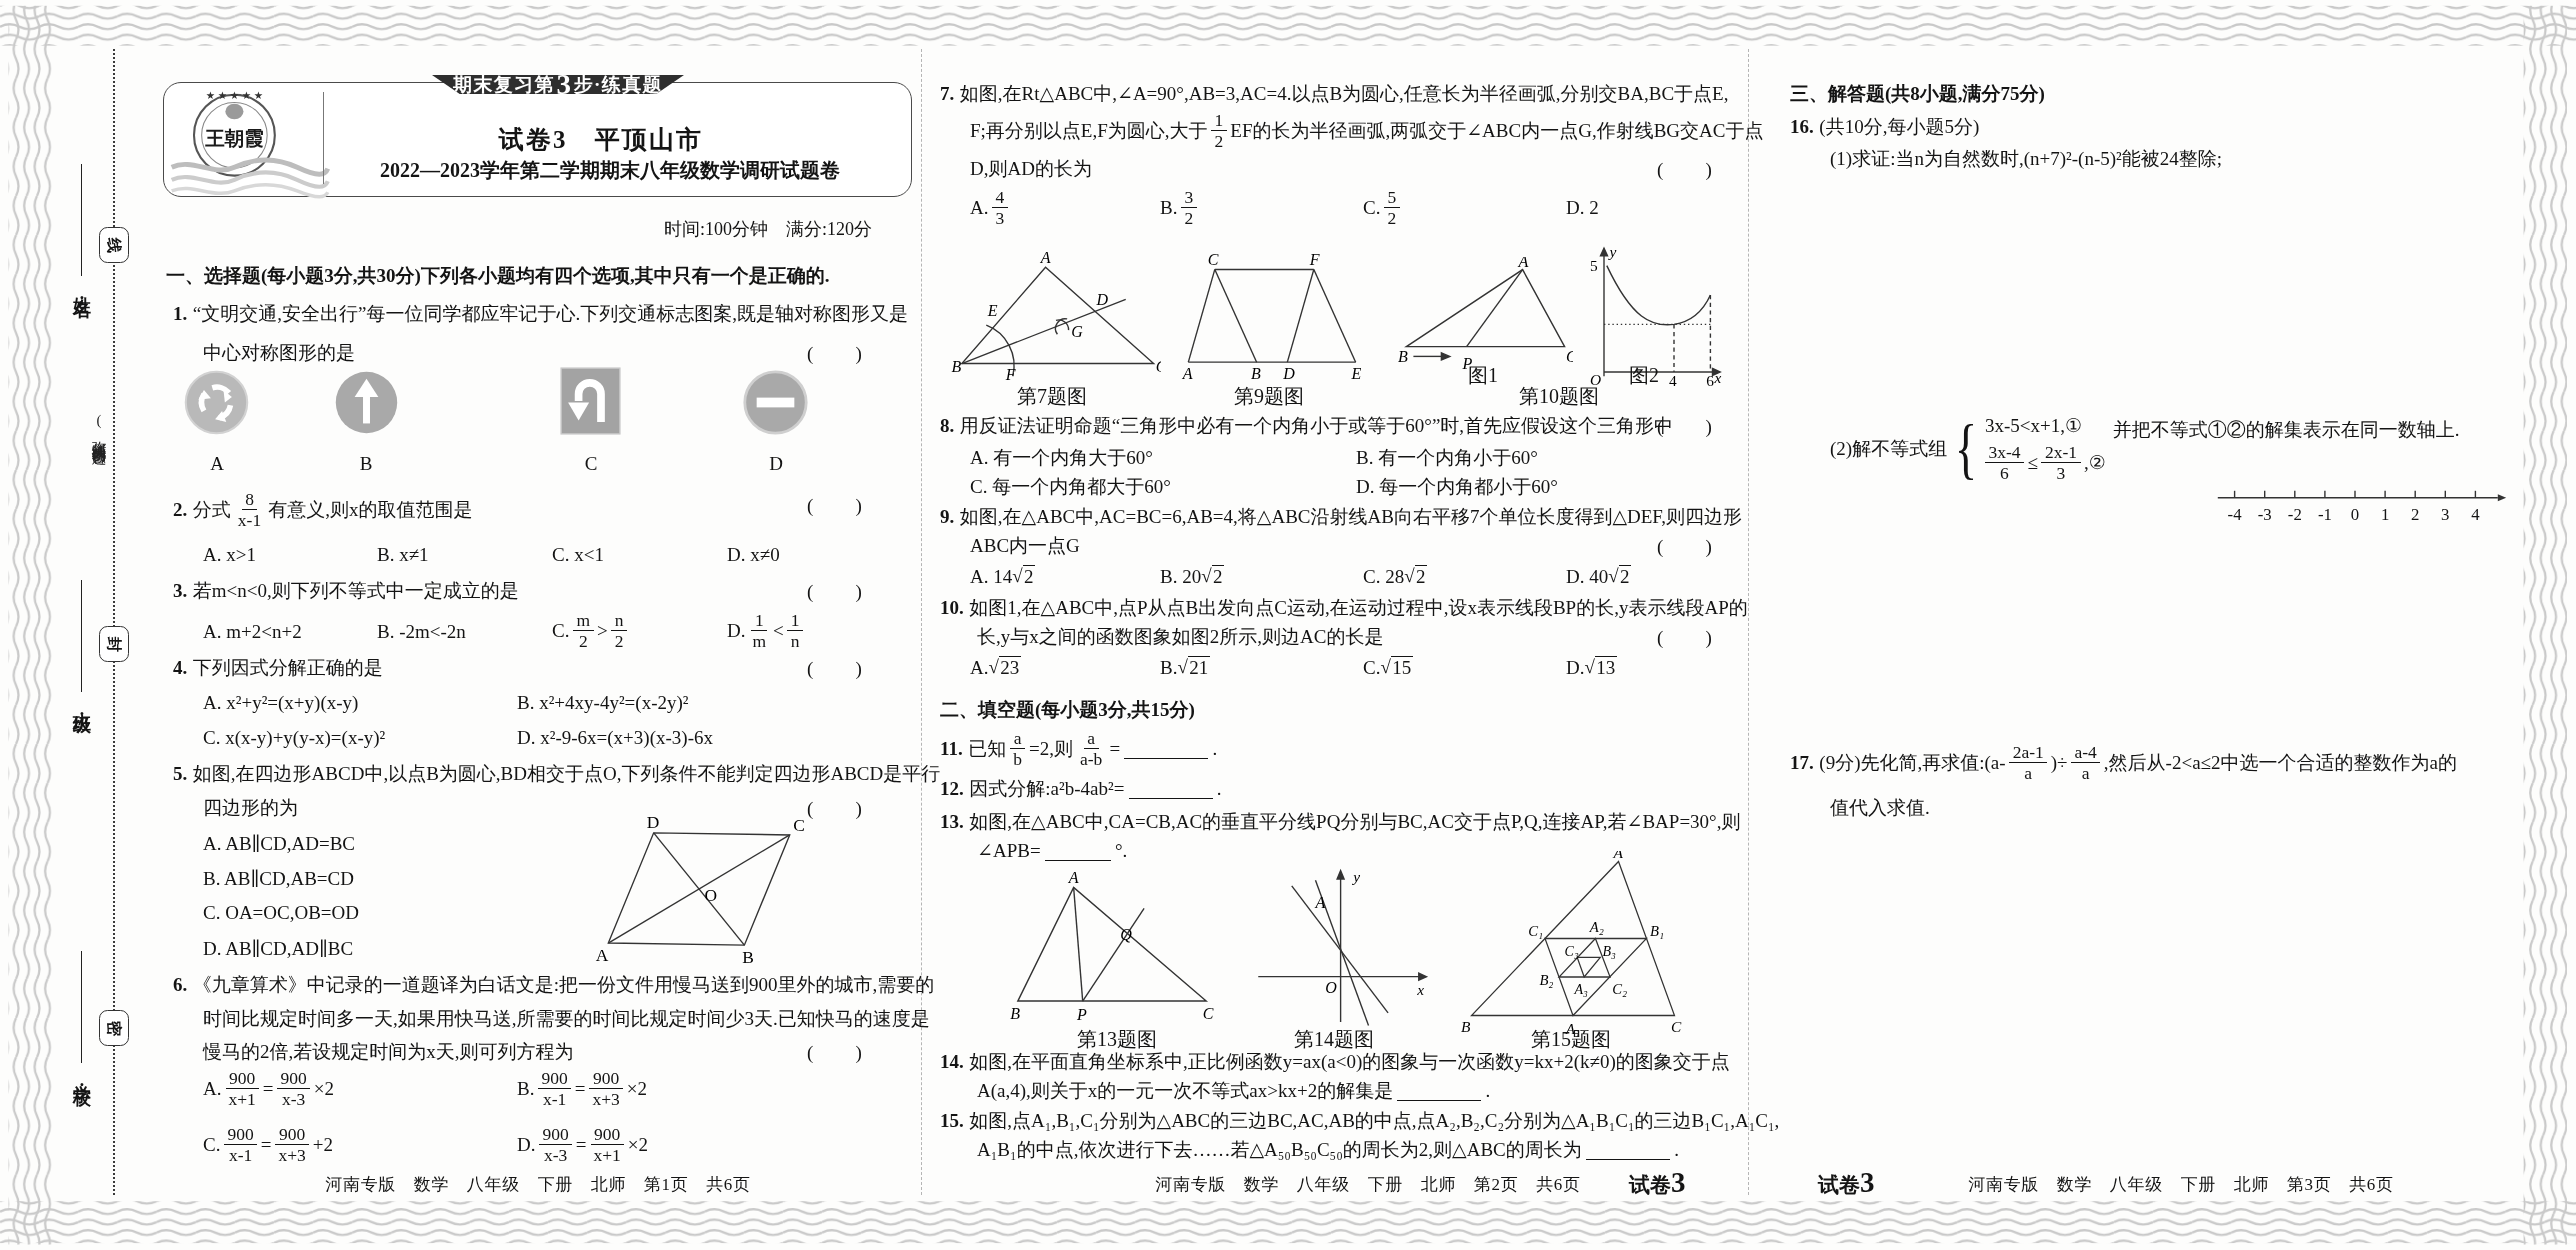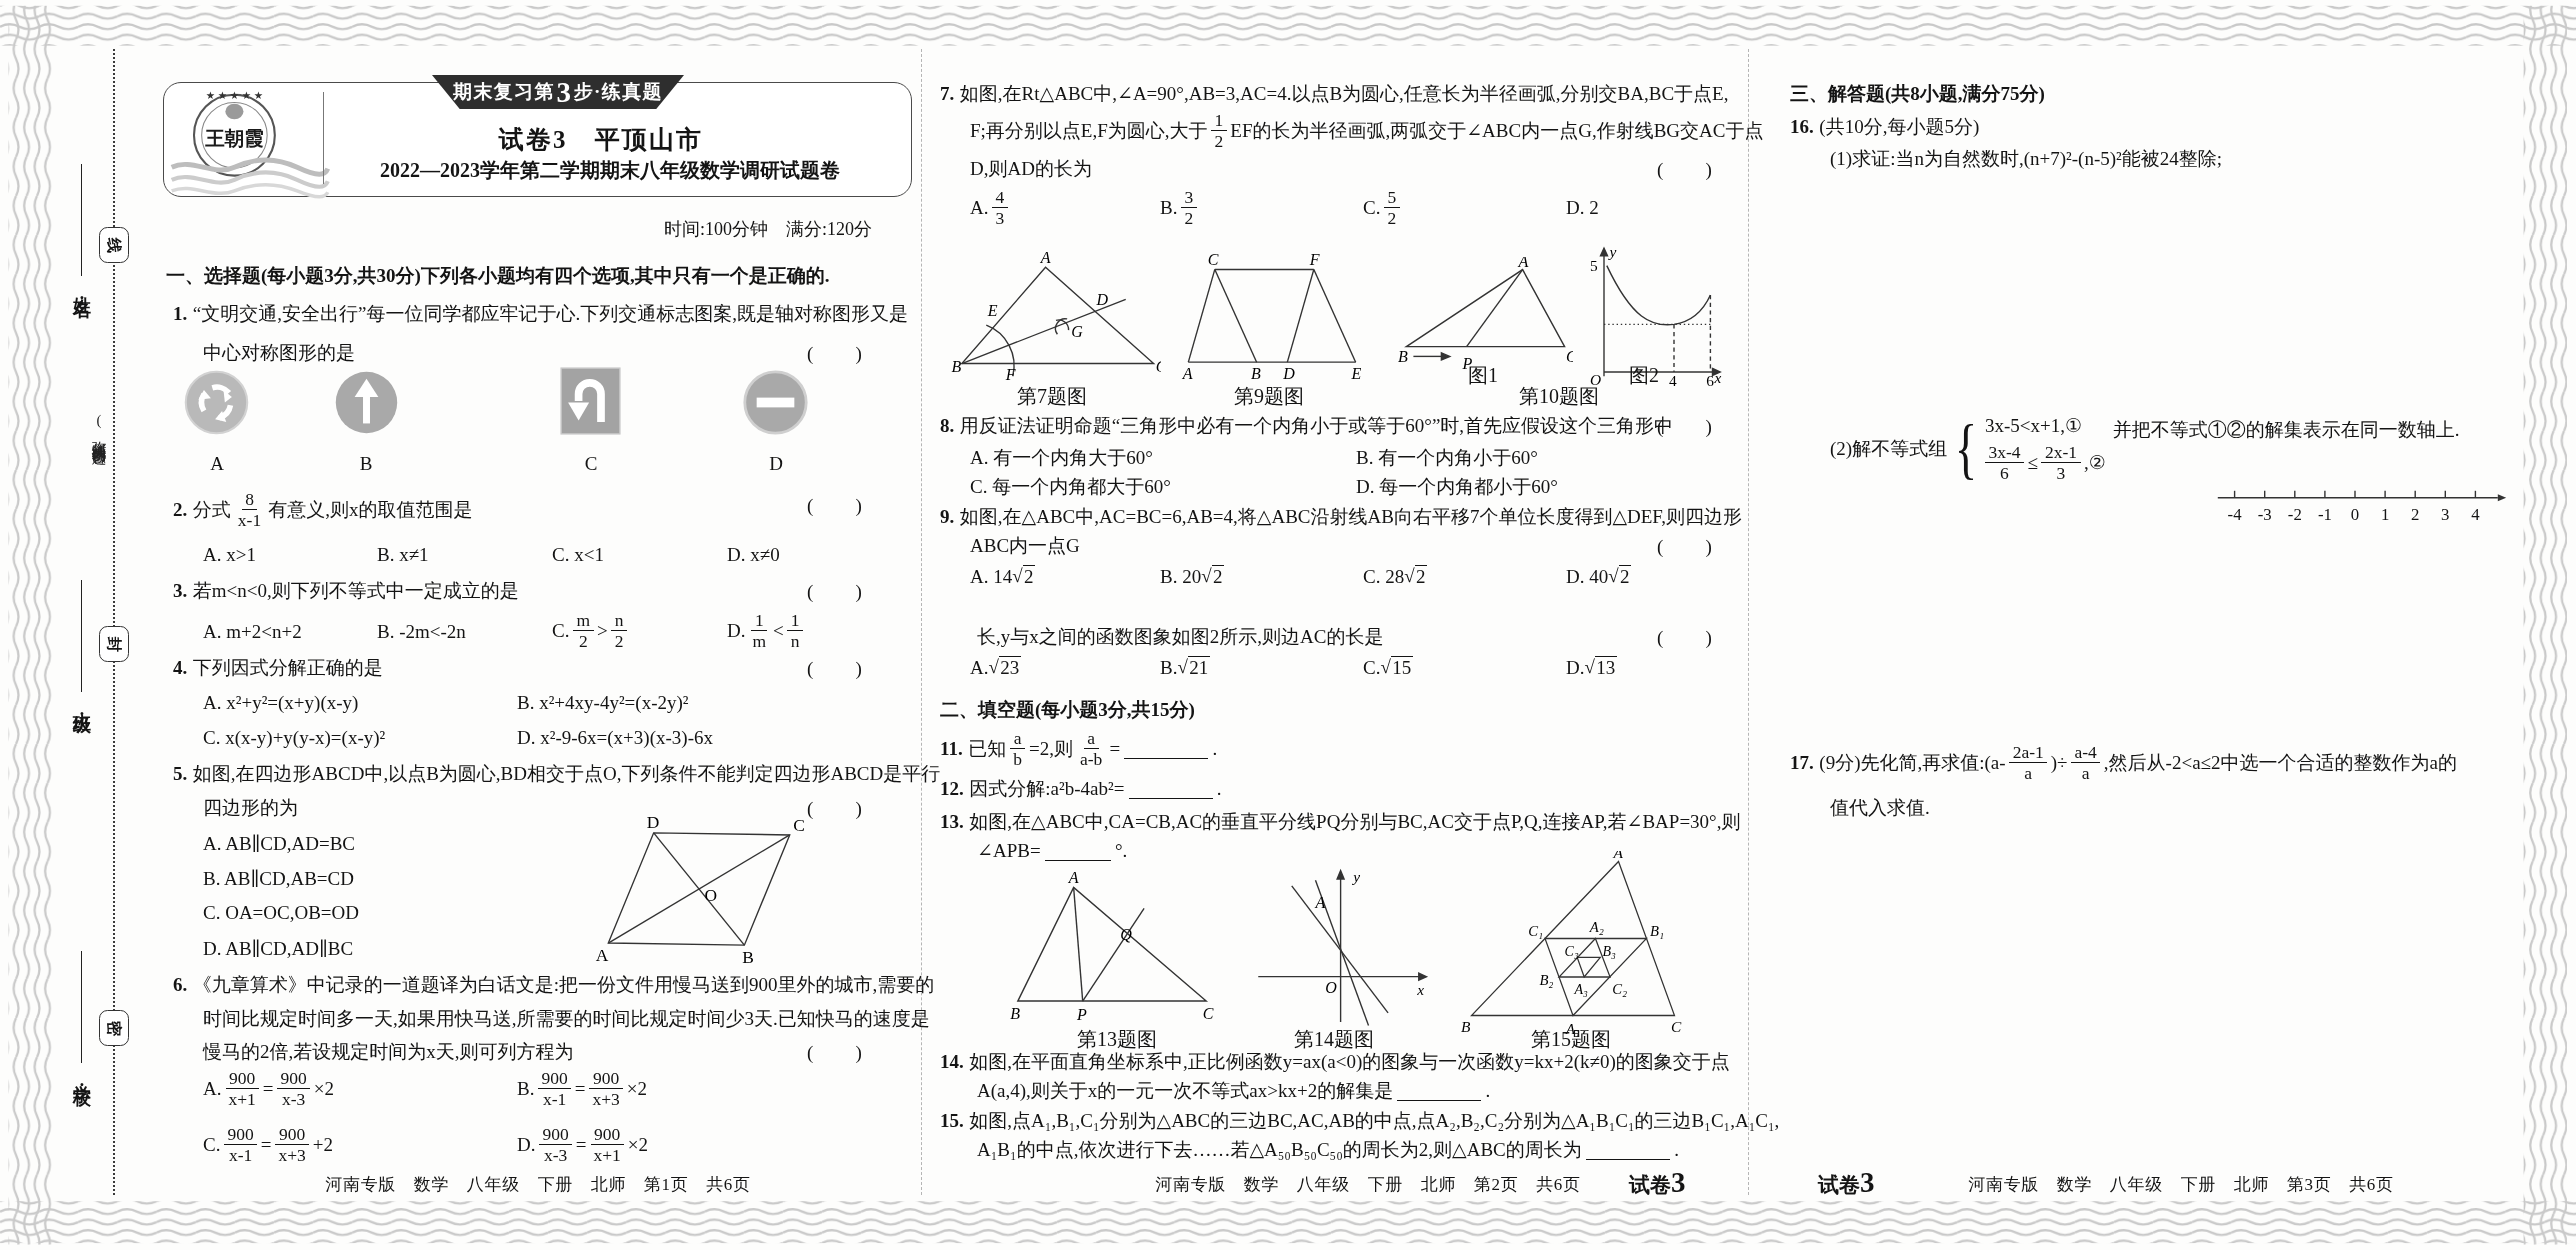--- a/index.html
+++ b/index.html
@@ -78,21 +78,21 @@
 
   <div class="vline" style="left:81px;top:164px;height:112px;"></div>
   <div class="vlabel" style="left:70px;top:283px;">姓名:</div>
   <div class="vnote" style="left:89px;top:412px;">(弥封线内请勿答题)</div>
   <div class="vline" style="left:81px;top:580px;height:112px;"></div>
   <div class="vlabel" style="left:70px;top:699px;">班级:</div>
   <div class="vline" style="left:81px;top:951px;height:112px;"></div>
   <div class="vlabel" style="left:70px;top:1070px;">学校:</div>
 
   <div class="headerbox" style="left:163px;top:82px;width:747px;height:113px;"></div>
-  <div class="banner" style="left:432px;top:75px;width:252px;height:34px;">
+  <div class="banner" style="left:432px;top:75px;width:252px;height:19px;">
     <span>期末复习第</span>
       <span class="big3">3</span>
       <span>步·练真题</span>
   </div>
 
   <svg width="164" height="115" style="position:absolute;left:166px;top:85px;" viewBox="0 0 235 165">
     <circle cx="98" cy="72" r="58" fill="#fff" stroke="#555" stroke-width="3"></circle>
     <circle cx="98" cy="72" r="47" fill="none" stroke="#888" stroke-width="1.5"></circle>
     <ellipse cx="98" cy="38" rx="13" ry="11" fill="#9a9a9a"></ellipse>
     <text class="cn" x="98" y="20" font-size="15" text-anchor="middle" fill="#333">★ ★ ★ ★ ★</text>
@@ -409,20 +409,21 @@
       </span>
     </div>
   <div class="optrow" style="left:1566px;top:565px;">
       <span>D. 40</span>
       <span class="sqrt">
         <span>√</span>
         <span class="rad">2</span>
       </span>
     </div>
 
+  <div class="t" style="left:940px;top:596px;"><span class="qn">10.</span><span>如图1,在△ABC中,点P从点B出发向点C运动,在运动过程中,设x表示线段BP的长,y表示线段AP的</span></div>
   <div class="t" style="left:977px;top:625px;">长,y与x之间的函数图象如图2所示,则边AC的长是</div>
   <div class="bracket" style="left:1657px;top:625px;">(　　)</div>
   <div class="optrow" style="left:970px;top:656px;">
       <span>A. </span>
       <span class="sqrt">
         <span>√</span>
         <span class="rad">23</span>
       </span>
     </div>
   <div class="optrow" style="left:1160px;top:656px;">

